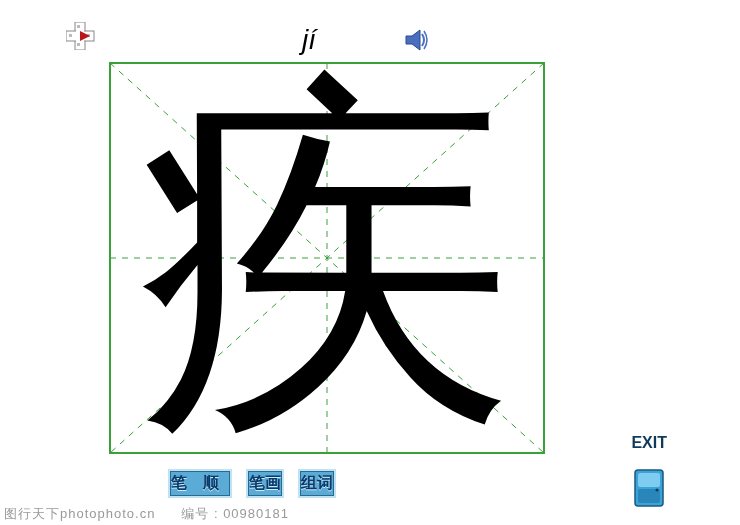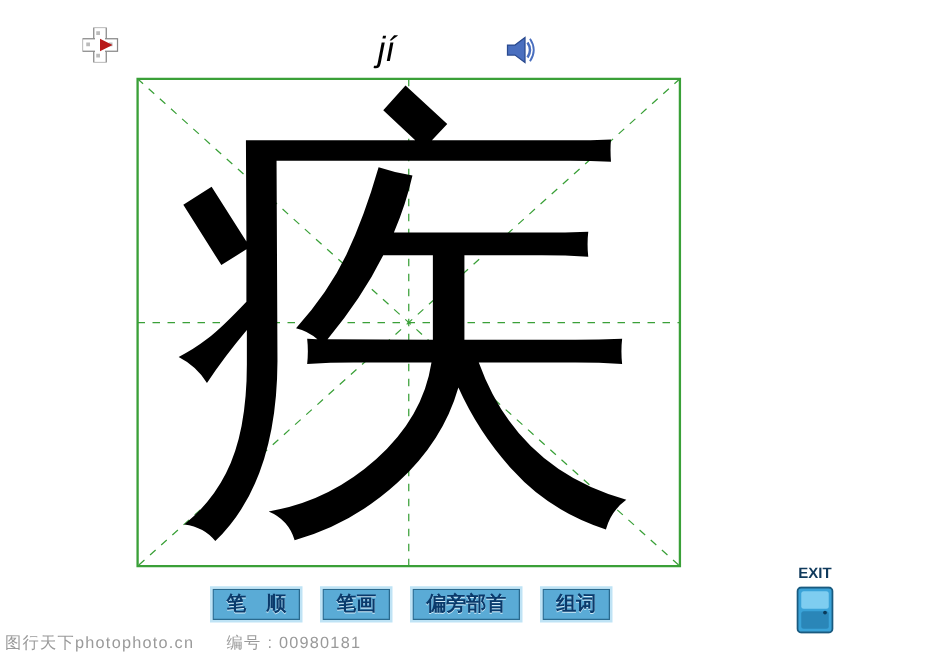--- a/index.html
+++ b/index.html
@@ -69,36 +69,36 @@
       gap: 18px;
     }
     .ui-button {
       background: #5aabd6;
       border: 1px solid #2a6a8f;
       outline: 2px solid #bfe3f5;
       color: #0a3a6b;
       font-family: "KaiTi", "STKaiti", serif;
       font-size: 16px;
       font-weight: bold;
-      padding: 1px 10px;
+      padding: 1px 0;
       cursor: pointer;
       text-shadow: 0 1px 0 #cfeaf8;
     }
     .btn-wide { letter-spacing: 6px; padding-right: 4px;}
     .exit-block {
       position: absolute;
       right: 73px;
       bottom: 18px;
       text-align: center;
     }
     .exit-label {
-      font-size: 12px;
+      font-size: 16px;
       color: #103a5c;
       font-weight: bold;
-      margin-bottom: 4px;
+      margin-bottom: 17px;
     }
     .exit-door {
       width: 30px;
       height: 38px;
       margin: 0 auto;
       cursor: pointer;
     }
     .footer {
       position: absolute;
       bottom: 2px;
@@ -145,21 +145,20 @@
     <line x1="435" y1="1" x2="1" y2="391" stroke="#3aa038" stroke-width="1" stroke-dasharray="6,6"></line>
     <line x1="218" y1="1" x2="218" y2="391" stroke="#3aa038" stroke-width="1" stroke-dasharray="6,6"></line>
     <line x1="1" y1="196" x2="435" y2="196" stroke="#3aa038" stroke-width="1" stroke-dasharray="6,6"></line>
   </svg>
   <div class="char-display">疾</div>
 </div>
 
 <div class="button-row">
   <button class="ui-button btn-wide">笔 顺</button>
   <button class="ui-button">笔画</button>
-  <button class="ui-button">偏旁部首</button>
   <button class="ui-button">组词</button>
 </div>
 
 <div class="exit-block">
   <div class="exit-label">EXIT</div>
   <div class="exit-door">
     <svg width="30" height="38">
       <rect x="1" y="1" width="28" height="36" rx="3" fill="#3aa3d8" stroke="#1a5a7f" stroke-width="1.5"></rect>
       <rect x="4" y="4" width="22" height="14" rx="2" fill="#7ecdf0"></rect>
       <rect x="4" y="20" width="22" height="14" rx="2" fill="#2a86b8"></rect>

